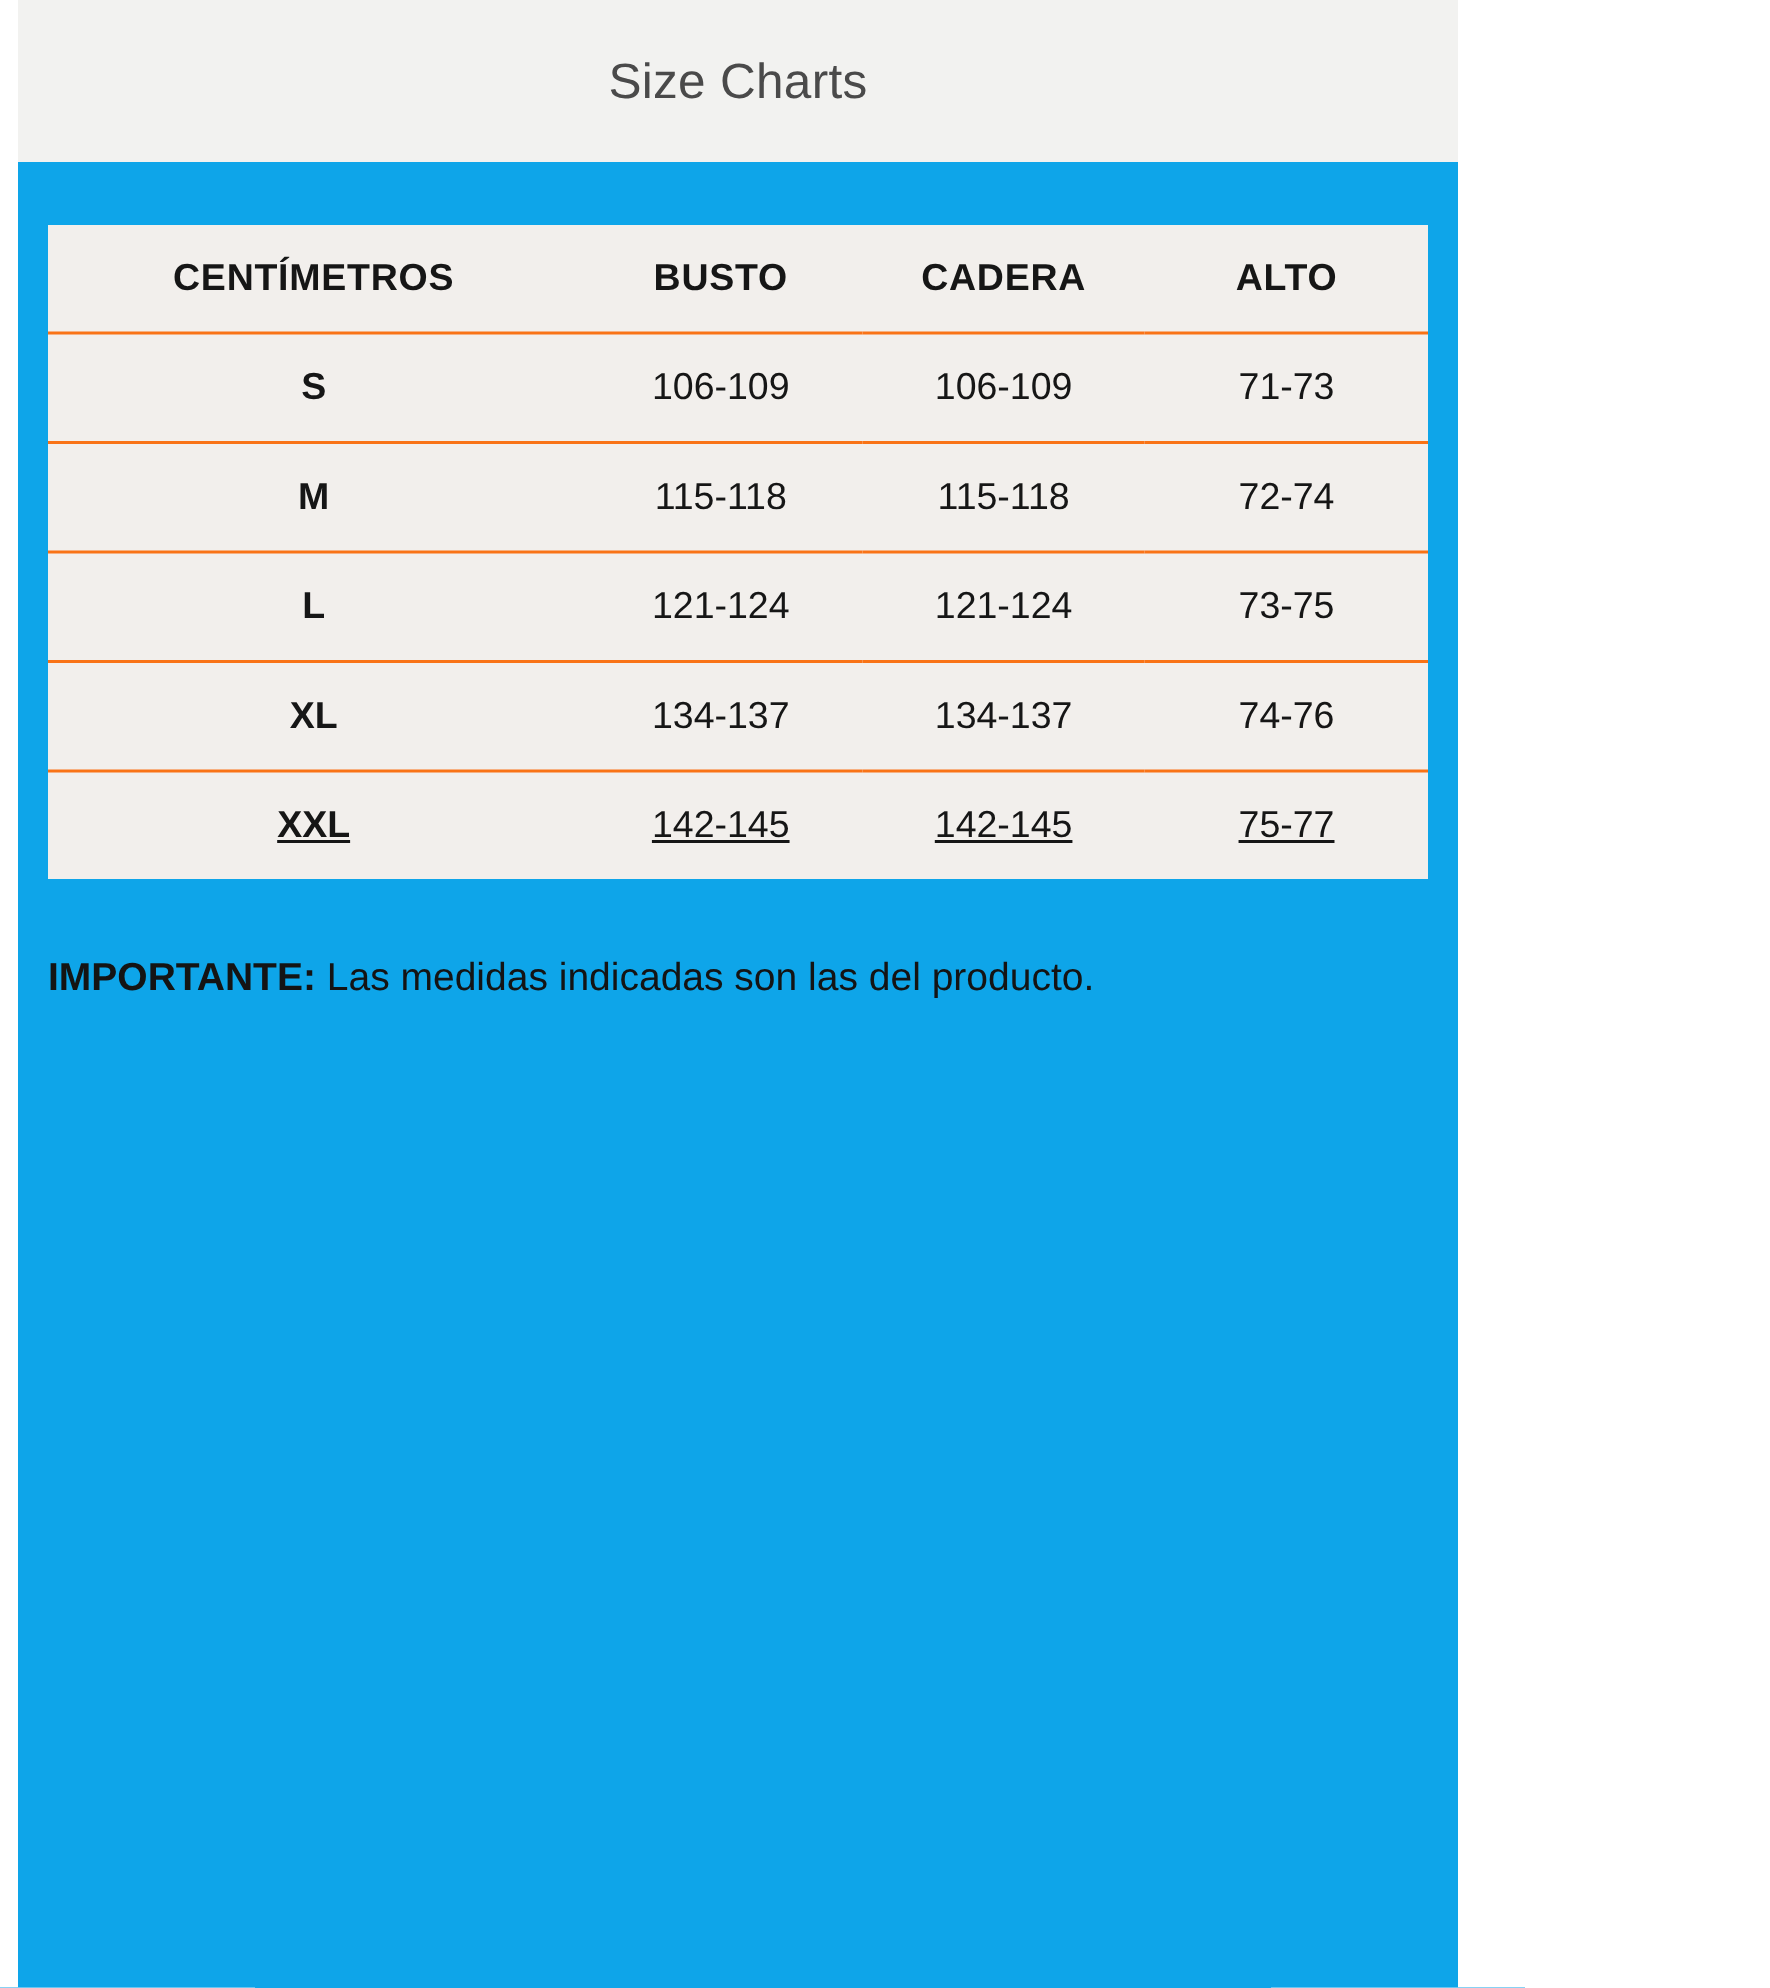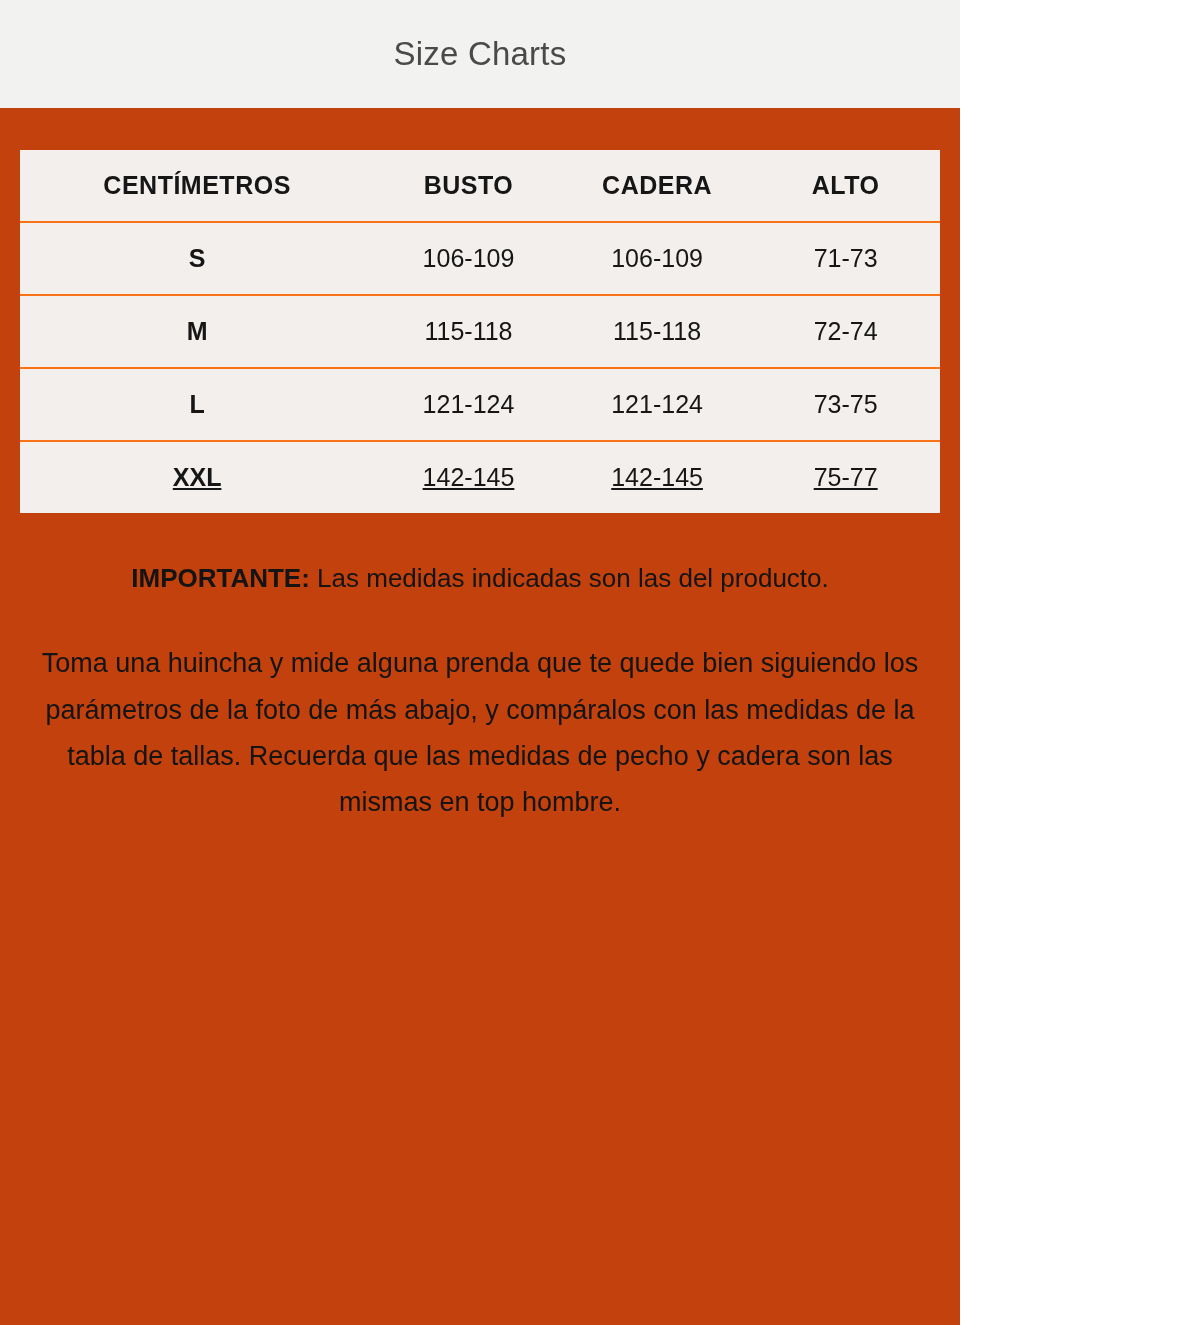--- a/index.html
+++ b/index.html
@@ -11,21 +11,22 @@
     height: 1325px;
     background: #ffffff;
     font-family: "Liberation Sans", sans-serif;
     color: #1a1a1a;
     overflow: hidden;
   }
   .page {
     width: 960px;
     height: 1325px;
     position: relative;
-    background: #c2410c;
+    background: #0ea5e9;
+    margin-left: 12px;
   }
   
   .header {
     height: 108px;
     background: #f2f2f0;
     display: flex;
     align-items: center;
     justify-content: center;
   }
   .header-title {
@@ -74,21 +75,20 @@
     color: #161616;
   }
   .cell-val {
     font-size: 25px;
     font-weight: 400;
     color: #161616;
   }
   
   .content {
     margin: 48px 20px 0 20px;
-    text-align: center;
   }
   .para {
     font-size: 26px;
     line-height: 1.35;
     color: #141414;
     margin: 0 0 44px 0;
   }
   .para strong {
     font-weight: 700;
   }
@@ -138,29 +138,34 @@
           <td class="cell-val">115-118</td>
           <td class="cell-val">72-74</td>
         </tr>
         <tr>
           <td class="cell-size">L</td>
           <td class="cell-val">121-124</td>
           <td class="cell-val">121-124</td>
           <td class="cell-val">73-75</td>
         </tr>
         <tr>
+          <td class="cell-size">XL</td>
+          <td class="cell-val">134-137</td>
+          <td class="cell-val">134-137</td>
+          <td class="cell-val">74-76</td>
+        </tr>
+        <tr>
           <td class="cell-size">XXL</td>
           <td class="cell-val">142-145</td>
           <td class="cell-val">142-145</td>
           <td class="cell-val">75-77</td>
         </tr>
       </tbody>
     </table>
   </div>
 
   <div class="content">
     <p class="para"><strong>IMPORTANTE:</strong><span> Las medidas indicadas son las del producto.</span></p>
 
 
-    <p class="para-long">Toma una huincha y mide alguna prenda que te quede bien siguiendo los parámetros de la foto de más abajo, y compáralos con las medidas de la tabla de tallas. Recuerda que las medidas de pecho y cadera son las mismas en top hombre.</p>
   </div>
 
 </div>
 
 </body></html>

